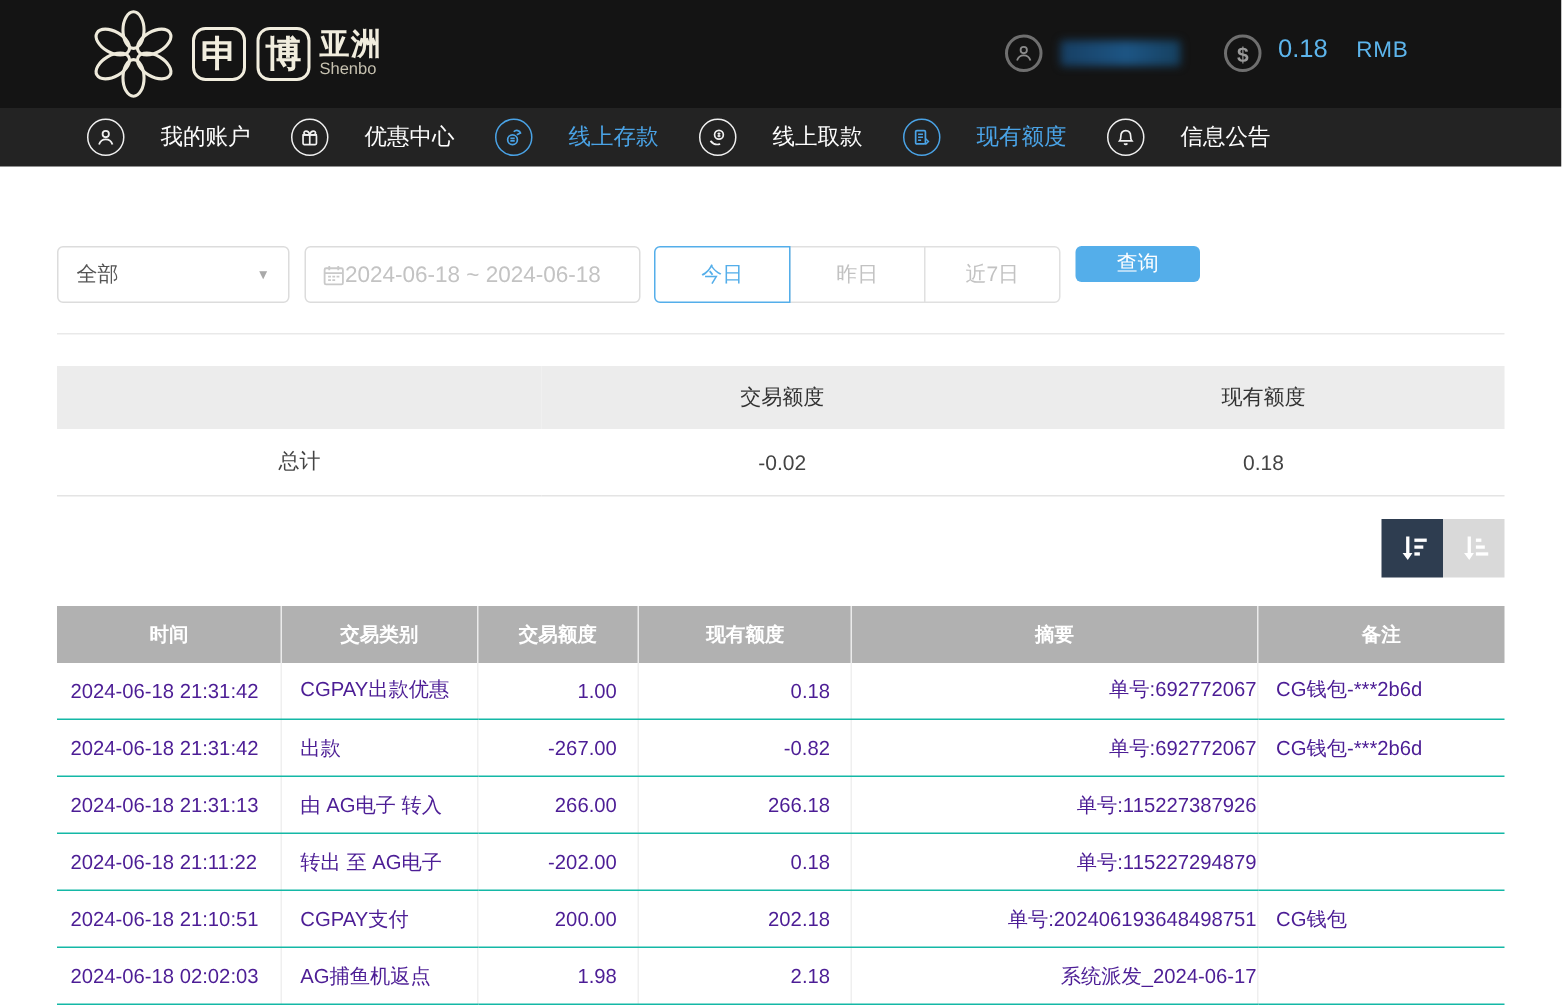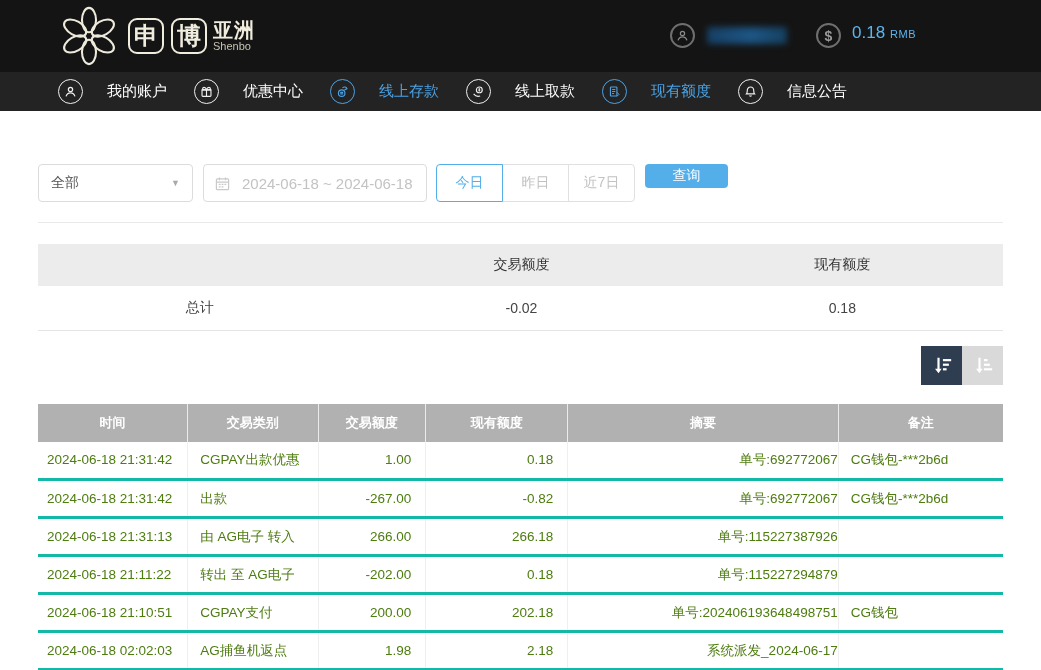--- a/index.html
+++ b/index.html
@@ -36,21 +36,21 @@
     display:flex; align-items:center; justify-content:center; flex:none;
   }
   .username-blur {
     width:80px; height:17px; margin-left:12px; border-radius:2px;
     background:linear-gradient(90deg,#173f63,#1d5584 55%,#16405f);
     filter:blur(3px);
   }
   .balance-cluster { position:absolute; left:816px; top:23px; display:flex; align-items:baseline; }
   .balance-cluster .icon-circle { align-self:center; color:#9a9a9a; font-size:14px; font-weight:bold; }
   .balance-amount { color:#5db5ec; font-size:17px; margin-left:11px; }
-  .balance-currency { color:#5db5ec; font-size:11px; margin-left:5px; letter-spacing:.5px; }
+  .balance-currency { color:#5db5ec; font-size:15px; margin-left:19px; letter-spacing:.5px; }
 
   
   .navbar {
     height:39px; background:#232323;
     display:flex; align-items:center; gap:27px; padding-left:58px;
   }
   .nav-item { display:flex; align-items:center; gap:24px; color:#fdfdfd; font-size:15px; cursor:pointer; }
   .nav-icon {
     width:25px; height:25px; border:1.6px solid #f0f0f0; border-radius:50%;
     display:flex; align-items:center; justify-content:center; flex:none;
@@ -64,26 +64,26 @@
 
   .filter-row { margin-top:53px; display:flex; height:38px; }
   .type-select {
     width:155px; height:38px; border:1px solid #dcdcdc; border-radius:4px;
     display:flex; align-items:center; justify-content:space-between;
     padding:0 12px; color:#555; font-size:14px; background:#fff; cursor:pointer;
   }
   .caret { color:#a9a9a9; font-size:9px; }
   .date-input {
     width:224px; height:38px; border:1px solid #dcdcdc; border-radius:4px;
-    margin-left:10px; display:flex; align-items:center; gap:12px;
+    margin-left:10px; display:flex; align-items:center; gap:0;
     padding:10px 11px; color:#c3c3c3; font-size:15px; background:#fff; cursor:pointer;
   }
   .btn-group { display:flex; margin-left:9px; }
   .quick-btn {
-    width:67px; height:38px; background:#fff; border:1px solid #e0e0e0;
+    width:91px; height:38px; background:#fff; border:1px solid #e0e0e0;
     color:#c2c2c2; font-size:14px; margin-left:-1px; cursor:pointer;
     font-family:inherit;
   }
   .quick-btn:first-child { border-radius:4px 0 0 4px; margin-left:0; }
   .quick-btn:last-child { border-radius:0 4px 4px 0; }
   .quick-btn.active { border:1px solid #54aeea; color:#54aeea; position:relative; z-index:2; }
   .search-btn {
     width:83px; height:24px; margin-left:10px; background:#54aeea; border:none;
     border-radius:4px; color:#fff; font-size:14px; cursor:pointer; font-family:inherit;
   }
@@ -112,22 +112,22 @@
   .records-table { width:100%; border-collapse:collapse; margin-top:19px; table-layout:fixed; }
   .records-table col.c0 { width:139px; } .records-table col.c1 { width:121px; }
   .records-table col.c2 { width:100px; } .records-table col.c3 { width:132px; }
   .records-table col.c4 { width:251px; } .records-table col.c5 { width:153px; }
   .records-table th {
     background:#b1b1b1; color:#fff; font-size:13px; font-weight:bold;
     height:38px; border-right:1px solid rgba(255,255,255,.75);
   }
   .records-table th:last-child { border-right:none; }
   .records-table td {
-    height:38px; color:#4d7c0f; font-size:13.5px;
-    border-bottom:3px solid #14b8a6; border-right:1px solid #efefef;
+    height:38px; color:#4c1d95; font-size:13.5px;
+    border-bottom:1px solid #14b8a6; border-right:1px solid #efefef;
     white-space:nowrap; overflow:hidden;
   }
   .records-table td:last-child { border-right:none; }
   .records-table td.col0 { padding-left:9px;  text-align:left; }
   .records-table td.col1 { padding-left:12px; text-align:left; }
   .records-table td.col2 { padding-right:14px; text-align:right; }
   .records-table td.col3 { padding-right:14px; text-align:right; }
   .records-table td.col4 { padding-left:12px; text-align:right; }
   .records-table td.col5 { padding-left:12px; text-align:left; }
 </style>

